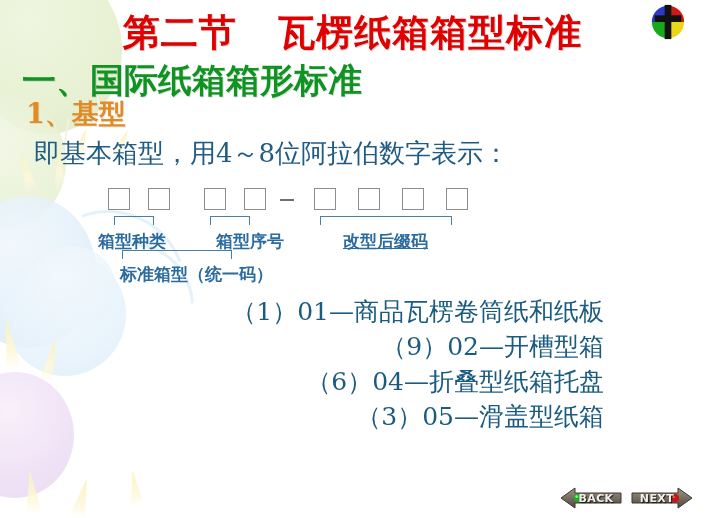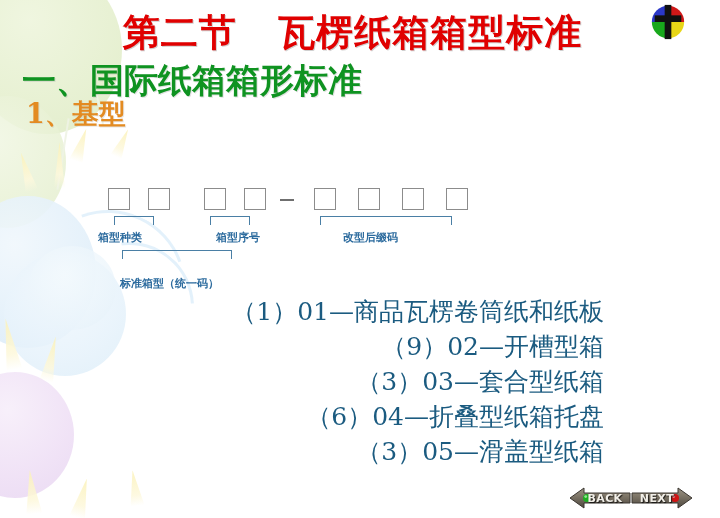--- a/index.html
+++ b/index.html
@@ -151,21 +151,21 @@
     border-right: 1.5px solid #4a7fa5;
     border-bottom: 1.5px solid #4a7fa5;
     box-sizing: border-box;
     height: 9px;
   }
   .caption {
     position: absolute;
     color: #2c6b9e;
     font-family: "DejaVu Sans", sans-serif;
     font-weight: bold;
-    font-size: 11px;
+    font-size: 17px;
     white-space: nowrap;
   }
 
   
   .list {
     position: absolute;
     left: 44px;
     top: 294px;
     width: 560px;
     text-align: right;
@@ -186,21 +186,21 @@
     width: 38px;
     height: 38px;
   }
 
   
   .nav {
     position: absolute;
     right: 12px;
     bottom: 8px;
     display: flex;
-    gap: 0;
+    gap: 9px;
     align-items: center;
   }
   .nav-btn {
     position: relative;
     width: 62px;
     height: 24px;
     cursor: pointer;
   }
   .nav-label {
     position: absolute;
@@ -257,20 +257,21 @@
       <path d="M20 20 L3 20 A17 17 0 0 0 20 37 Z" fill="#18a81c"></path>
       <path d="M20 20 L20 37 A17 17 0 0 0 37 20 Z" fill="#e8d617"></path>
       <rect x="16.5" y="2" width="7" height="36" fill="#111111"></rect>
       <rect x="6" y="13" width="28" height="7" fill="#111111"></rect>
     </svg>
   </div>
 
   <div class="title">第二节   瓦楞纸箱箱型标准</div>
   <div class="sub-green">一、国际纸箱箱形标准</div>
   <div class="sub-orange">1、基型</div>
+  <div class="body-line">即基本箱型，用4～8位阿拉伯数字表示：</div>
 
   <div class="diagram">
 
     <div class="codebox" style="left:108px; top:2px;"></div>
     <div class="codebox" style="left:148px; top:2px;"></div>
 
     <div class="codebox" style="left:204px; top:2px;"></div>
     <div class="codebox" style="left:244px; top:2px;"></div>
 
     <div class="dash" style="left:280px; top:13px;"></div>
@@ -279,30 +280,29 @@
     <div class="codebox" style="left:358px; top:2px;"></div>
     <div class="codebox" style="left:402px; top:2px;"></div>
     <div class="codebox" style="left:446px; top:2px;"></div>
 
     <div class="bracket" style="left:114px; top:30px; width:40px; border-bottom:none; border-top:1.5px solid #4a7fa5;"></div>
     <div class="bracket" style="left:210px; top:30px; width:40px; border-bottom:none; border-top:1.5px solid #4a7fa5;"></div>
     <div class="bracket" style="left:320px; top:30px; width:132px; border-bottom:none; border-top:1.5px solid #4a7fa5;"></div>
 
     <div class="caption" style="left:98px;  top:44px;">箱型种类</div>
     <div class="caption" style="left:200px; top:44px;margin-left:16px;">箱型序号</div>
-    <div class="caption" style="left:343px; top:44px;">改型后缀码</div>
+    <div class="caption" style="left:343px; top:44px;text-decoration:underline;">改型后缀码</div>
 
     <div class="bracket" style="left:122px; top:64px; width:110px; border-bottom:none; border-top:1.5px solid #4a7fa5;"></div>
-    <div class="caption" style="left:120px; top:77px;margin-top:13px;">标准箱型（统一码）</div>
+    <div class="caption" style="left:120px; top:77px;">标准箱型（统一码）</div>
   </div>
 
   <div class="list">
     <div class="list-item">（1）01—商品瓦楞卷筒纸和纸板</div>
     <div class="list-item">（9）02—开槽型箱</div>
-    <div class="list-item">（3）03—套合型纸箱</div>
     <div class="list-item">（6）04—折叠型纸箱托盘</div>
     <div class="list-item">（3）05—滑盖型纸箱</div>
   </div>
 
   <div class="nav">
     <div class="nav-btn back">
       <svg viewBox="0 0 62 24" width="62" height="24" aria-hidden="true">
         <defs>
           <linearGradient id="stoneB" x1="0" y1="0" x2="0" y2="1">
             <stop offset="0%" stop-color="#9b9384"></stop>

